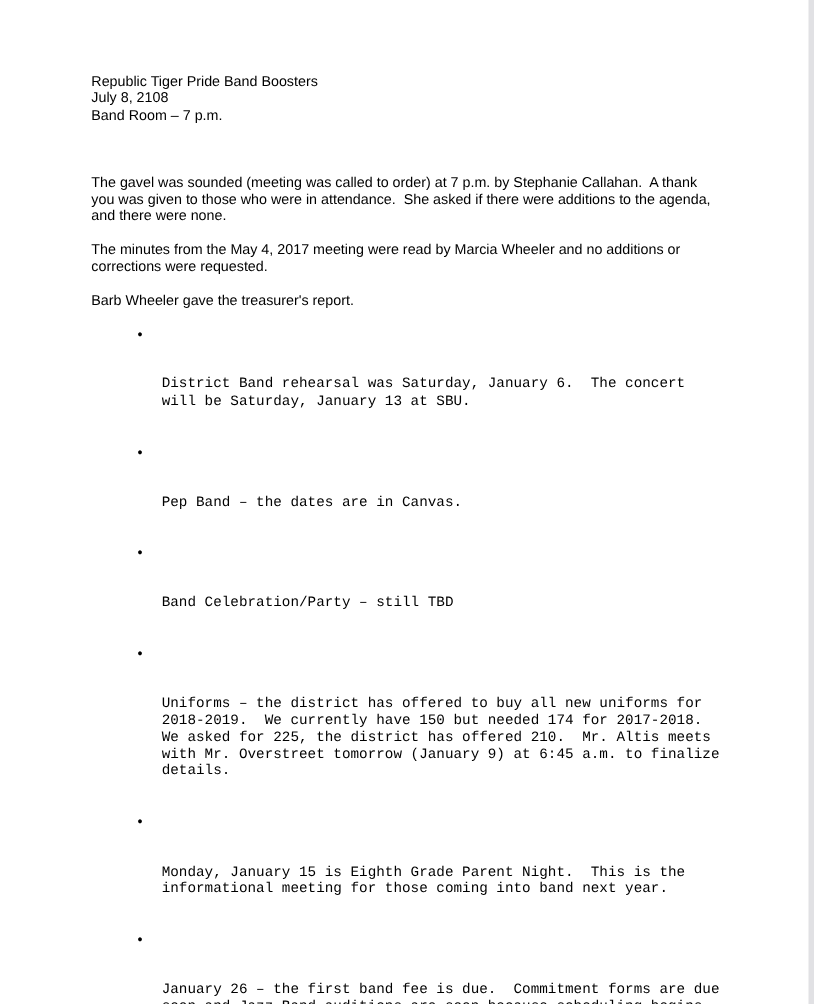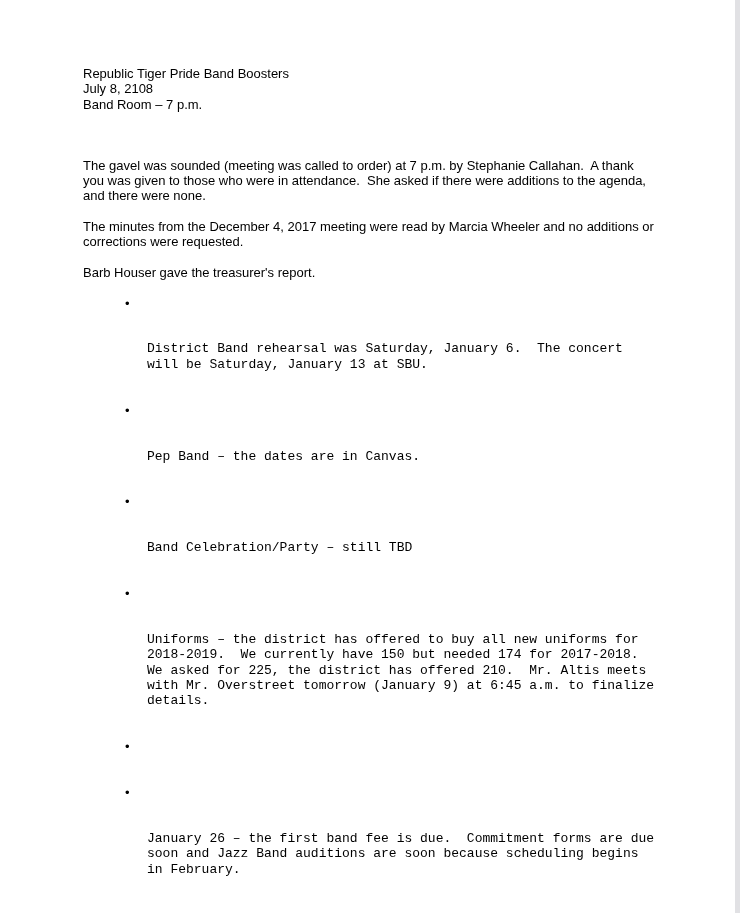--- a/index.html
+++ b/index.html
@@ -74,42 +74,43 @@
 <div class="page">
   <div class="content">
 
     <div class="title-block">
       <div>Republic Tiger Pride Band Boosters</div>
       <div>July 8, 2108</div>
       <div>Band Room – 7 p.m.</div>
     </div>
 
     <p class="para">The gavel was sounded (meeting was called to order) at 7 p.m. by Stephanie Callahan.  A thank you was given to those who were in attendance.  She asked if there were additions to the agenda, and there were none.</p>
-    <p class="para">The minutes from the December 4, 2017 meeting were read by Marcia Wheeler and no additions or corrections were requested.</p>
-    <p class="para">Barb Houser gave the treasurer's report.</p>
+    <p class="para">The minutes from the May 4, 2017 meeting were read by Marcia Wheeler and no additions or corrections were requested.</p>
+    <p class="para">Barb Wheeler gave the treasurer's report.</p>
 
     <div class="section">
       <div class="li l1">
         <span class="marker">•</span>
         <span class="txt">District Band rehearsal was Saturday, January 6.  The concert will be Saturday, January 13 at SBU.</span>
       </div>
       <div class="li l1">
         <span class="marker">•</span>
         <span class="txt">Pep Band – the dates are in Canvas.</span>
       </div>
       <div class="li l1">
         <span class="marker">•</span>
         <span class="txt">Band Celebration/Party – still TBD</span>
       </div>
       <div class="li l1">
         <span class="marker">•</span>
         <span class="txt">Uniforms – the district has offered to buy all new uniforms for 2018-2019.  We currently have 150 but needed 174 for 2017-2018.  We asked for 225, the district has offered 210.  Mr. Altis meets with Mr. Overstreet tomorrow (January 9) at 6:45 a.m. to finalize details.</span>
       </div>
       <div class="li l1">
         <span class="marker">•</span>
+        <span class="txt">Monday, January 15 is Eighth Grade Parent Night.  This is the informational meeting for those coming into band next year.</span>
       </div>
       <div class="li l1">
         <span class="marker">•</span>
         <span class="txt">January 26 – the first band fee is due.  Commitment forms are due soon and Jazz Band auditions are soon because scheduling begins in February.</span>
       </div>
 
     </div>
 
   </div>
   <div class="edge-strip"></div>

